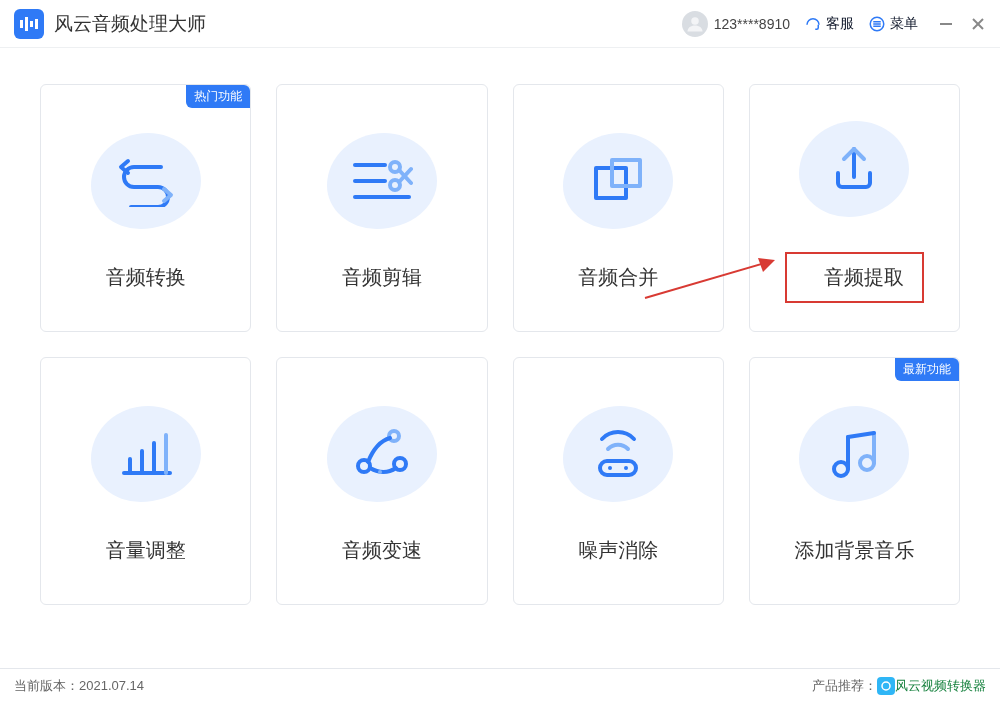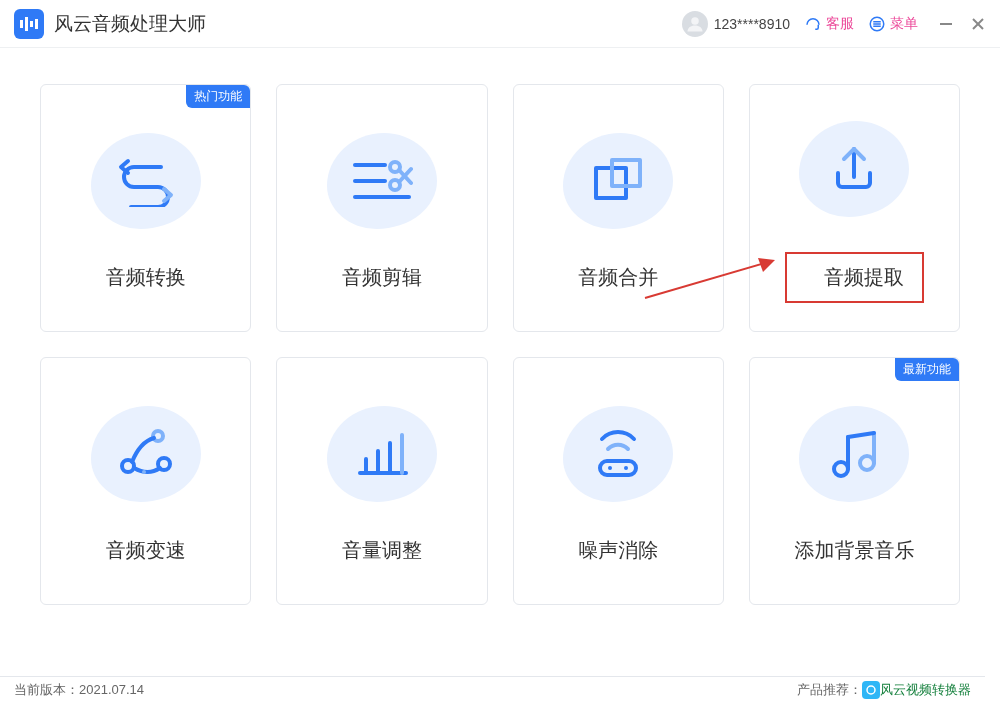--- a/index.html
+++ b/index.html
@@ -47,21 +47,21 @@
   }
   .user-id {
     font-size: 14px;
     color: #444;
     margin-right: 14px;
   }
   .tb-link {
     display: flex;
     align-items: center;
     font-size: 14px;
-    color: #ec4899;
+    color: #0f172a;
     margin-right: 14px;
     cursor: pointer;
   }
   .tb-link .icn { margin-right: 4px; display:flex; }
   .win-controls { display:flex; align-items:center; gap:16px; margin-left:6px;}
   .win-btn { width:16px; height:16px; display:flex; align-items:center; justify-content:center; color:#888; cursor:pointer;}
   .content {
     padding: 36px 40px 0 40px;
     height: 620px;
   }
@@ -116,22 +116,22 @@
     padding: 10px 18px;
   }
   .highlight-red .label-box {
     border: 2px solid #d83a33;
     padding-left: 37px;
   }
   .footer {
     position: absolute;
     bottom: 0;
     left: 0;
-    right: 15px;
-    height: 26px;
+    right: 0;
+    height: 34px;
     border-top: 1px solid #e4e7ec;
     display: flex;
     align-items: center;
     padding: 0 14px;
     font-size: 13px;
     color: #666;
   }
   .footer-spacer { flex: 1; }
   .footer-rec {
     display: flex;
@@ -269,46 +269,46 @@
         </div>
       </div>
       <div class="label-box">
           <div class="card-label">音频提取</div>
         </div>
     </div>
 
     <div class="card">
       <div class="card-icon">
         <div class="blob">
+          <svg width="56" height="50" viewBox="0 0 56 50" fill="none" stroke="#2f7af6" stroke-width="4" stroke-linecap="round">
+            <line x1="6" y1="44" x2="52" y2="44"></line>
+            <line x1="12" y1="44" x2="12" y2="30"></line>
+            <line x1="24" y1="44" x2="24" y2="22"></line>
+            <line x1="36" y1="44" x2="36" y2="14"></line>
+            <line x1="48" y1="44" x2="48" y2="6" stroke="#7fb2fa"></line>
+          </svg>
+        </div>
+      </div>
+      <div class="card-label">音量调整</div>
+    </div>
+
+    <div class="card">
+      <div class="card-icon">
+        <div class="blob">
           <svg width="60" height="56" viewBox="0 0 60 56" fill="none" stroke-width="4" stroke-linecap="round">
             <circle cx="12" cy="40" r="6" stroke="#2f7af6"></circle>
             <circle cx="48" cy="38" r="6" stroke="#2f7af6"></circle>
             <circle cx="42" cy="10" r="5" stroke="#7fb2fa"></circle>
             <path d="M16 36 Q24 16 38 12" stroke="#2f7af6" fill="none"></path>
             <path d="M18 42 Q32 50 44 42" stroke="#2f7af6" fill="none"></path>
             <circle cx="28" cy="46" r="2" fill="#7fb2fa" stroke="none"></circle>
           </svg>
         </div>
       </div>
       <div class="card-label">音频变速</div>
-    </div>
-
-    <div class="card">
-      <div class="card-icon">
-        <div class="blob">
-          <svg width="56" height="50" viewBox="0 0 56 50" fill="none" stroke="#2f7af6" stroke-width="4" stroke-linecap="round">
-            <line x1="6" y1="44" x2="52" y2="44"></line>
-            <line x1="12" y1="44" x2="12" y2="30"></line>
-            <line x1="24" y1="44" x2="24" y2="22"></line>
-            <line x1="36" y1="44" x2="36" y2="14"></line>
-            <line x1="48" y1="44" x2="48" y2="6" stroke="#7fb2fa"></line>
-          </svg>
-        </div>
-      </div>
-      <div class="card-label">音量调整</div>
     </div>
 
     <div class="card">
       <div class="card-icon">
         <div class="blob">
           <svg width="56" height="54" viewBox="0 0 56 54" fill="none" stroke="#2f7af6" stroke-width="4" stroke-linecap="round">
             <path d="M12 12 a22 22 0 0 1 32 0"></path>
             <path d="M18 22 a14 14 0 0 1 20 0" stroke="#7fb2fa"></path>
             <rect x="10" y="34" width="36" height="14" rx="7"></rect>
             <circle cx="20" cy="41" r="2" fill="#2f7af6" stroke="none"></circle>

